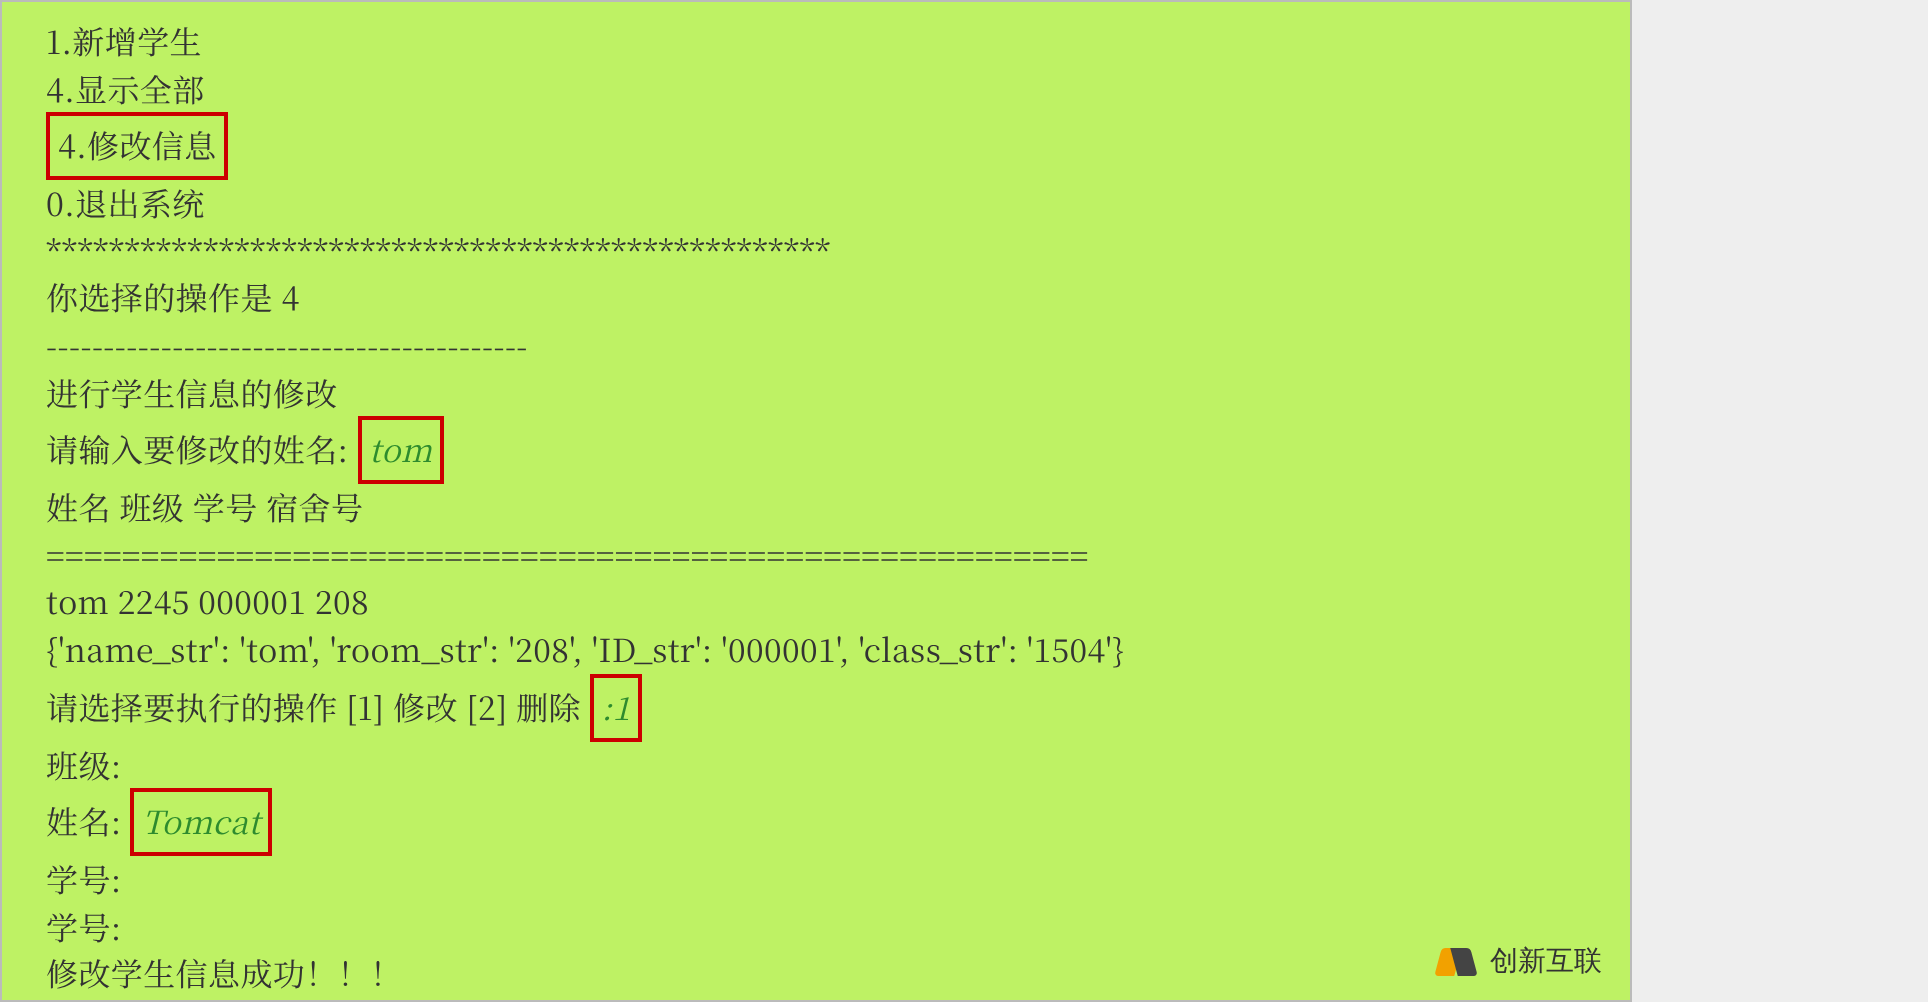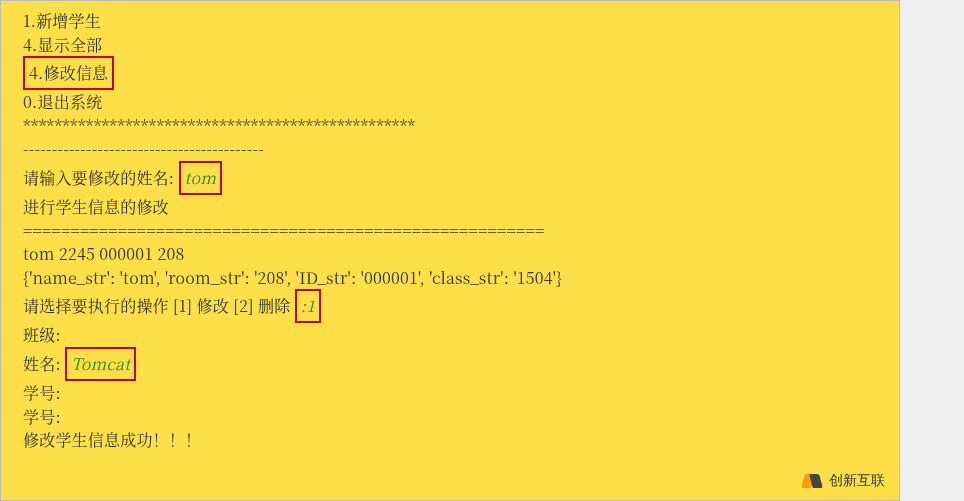--- a/index.html
+++ b/index.html
@@ -5,23 +5,23 @@
   html, body {
     margin: 0;
     padding: 0;
     width: 964px;
     height: 501px;
     overflow: hidden;
     background: #eeeeee;
   }
   .window {
     box-sizing: border-box;
-    width: 900px;
+    width: 816px;
     height: 501px;
-    background: #fde047;
+    background: #bef264;
     border: 1px solid #bbb;
     position: relative;
   }
   .content {
     padding: 8px 14px 8px 22px;
     font-family: "SimSun", "Songti SC", "Noto Serif CJK SC", "Courier New", Courier, monospace;
     font-size: 16px;
     line-height: 23.6px;
     color: #333;
     white-space: nowrap;
@@ -78,27 +78,29 @@
   <div class="content mono">
 
     <span class="line">1.新增学生</span>
     <span class="line">4.显示全部</span>
     <span class="line"><span class="red-box">4.修改信息</span></span>
     <span class="line">0.退出系统</span>
 
     <span class="line">**************************************************</span>
 
 
+    <span class="line">你选择的操作是 4</span>
 
     <span class="line">------------------------------------------</span>
 
+    <span class="line">进行学生信息的修改</span>
+
     <span class="line"><span>请输入要修改的姓名: </span><span class="red-box"><span class="green">tom</span></span></span>
 
-    <span class="line">进行学生信息的修改</span>
-
+    <span class="line">姓名 班级 学号 宿舍号</span>
 
     <span class="line">=======================================================</span>
 
     <span class="line">tom 2245 000001 208</span>
 
     <span class="line">{'name_str': 'tom', 'room_str': '208', 'ID_str': '000001', 'class_str': '1504'}</span>
 
     <span class="line"><span>请选择要执行的操作 [1] 修改 [2] 删除 </span><span class="red-box"><span class="green">:1</span></span></span>
 
     <span class="line">班级:</span>

